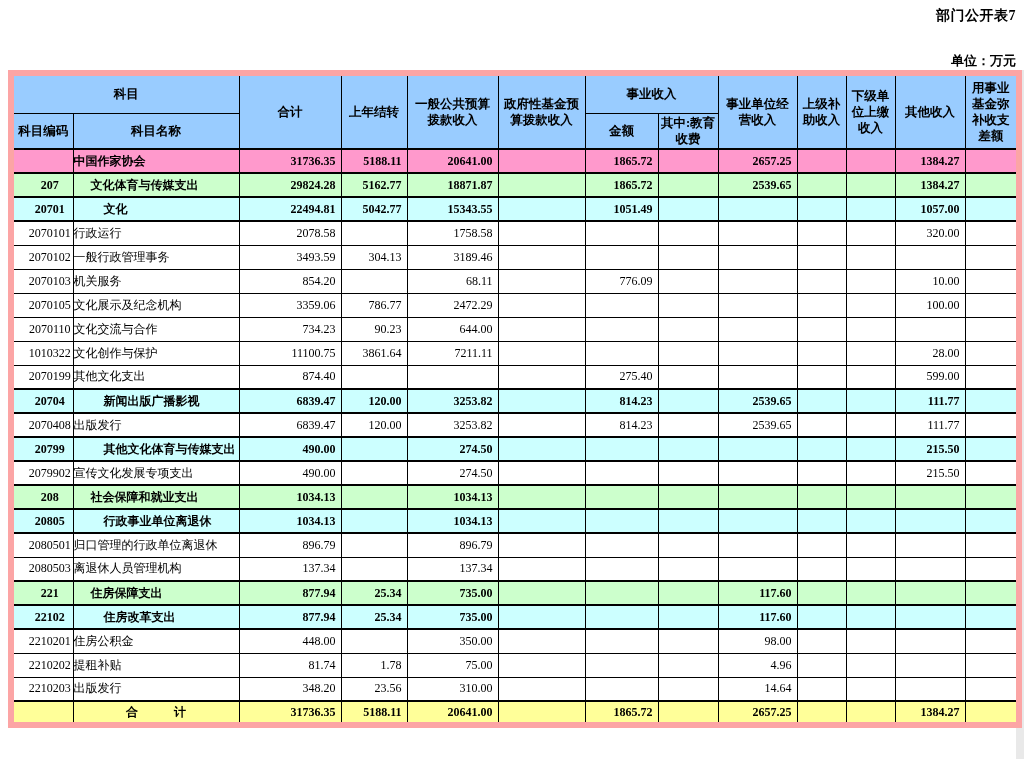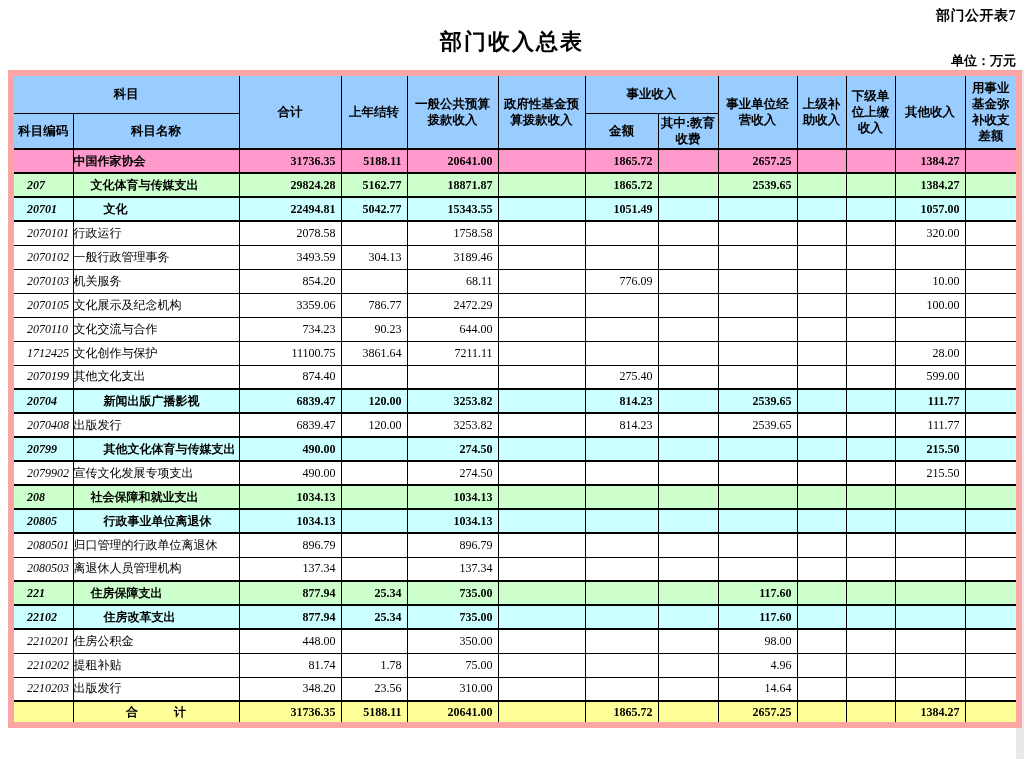--- a/index.html
+++ b/index.html
@@ -20,40 +20,39 @@
     border-collapse:collapse; table-layout:fixed; }
   table.main th, table.main td { border:1px solid #000; overflow:hidden; }
   table.main { border:6px solid #fca5a5; }
 
   thead th { background:#99ccff; font-weight:bold; font-size:12.5px; text-align:center;
     vertical-align:middle; line-height:1.3; padding:1px 2px; }
   thead tr.h1 th { height:40px; }
   thead tr.h2 th { height:36px; }
 
   tbody td { height:24px; font-size:12px; vertical-align:middle; background:#fff; }
-  td.cell-code { text-align:left; padding-left:13px;font-style:italic; }
+  td.cell-code { text-align:center; padding-left:13px; }
   td.cell-name { text-align:left; }
   td.cell-num  { text-align:right; padding-right:5px; }
 
   tr.row-org td        { background:#ff99cc; font-weight:bold; border-top-width:2px; border-bottom-width:2px; }
   tr.row-section td    { background:#ccffcc; font-weight:bold; border-top-width:2px; border-bottom-width:2px; }
   tr.row-subsection td { background:#ccffff; font-weight:bold; border-top-width:2px; border-bottom-width:2px; }
   tr.row-total td      { background:#ffff99; font-weight:bold; border-top-width:2px; border-bottom-width:2px;margin-left:24px; }
   tr.row-detail td     { background:#ffffff; font-weight:normal; }
 
   .indent-1 { padding-left:17px; }
   .indent-2 { padding-left:30px; }
   td.center { text-align:center; padding-left:0; letter-spacing:0; }
 </style>
 </head>
 <body>
 
 <div class="page">
   <div class="doc-label">部门公开表7</div>
-  <div class="page-title">部门收入总表</div>
   <div class="unit-label">单位：万元</div>
   <div class="edge-right"></div>
 
   <table class="main">
     <colgroup>
       <col style="width:62px">
         <col style="width:166px">
         <col style="width:102px">
       <col style="width:66px">
         <col style="width:91px">
@@ -202,21 +201,21 @@
           <td class="cell-num"></td>
           <td class="cell-num"></td>
           <td class="cell-num"></td>
           <td class="cell-num"></td>
           <td class="cell-num"></td>
           <td class="cell-num"></td>
           <td class="cell-num"></td>
           <td class="cell-num"></td>
         </tr>
         <tr class="row-detail">
-          <td class="cell-code">1712425</td>
+          <td class="cell-code">1010322</td>
           <td class="cell-name indent-0">文化创作与保护</td>
           <td class="cell-num">11100.75</td>
           <td class="cell-num">3861.64</td>
           <td class="cell-num">7211.11</td>
           <td class="cell-num"></td>
           <td class="cell-num"></td>
           <td class="cell-num"></td>
           <td class="cell-num"></td>
           <td class="cell-num"></td>
           <td class="cell-num"></td>

